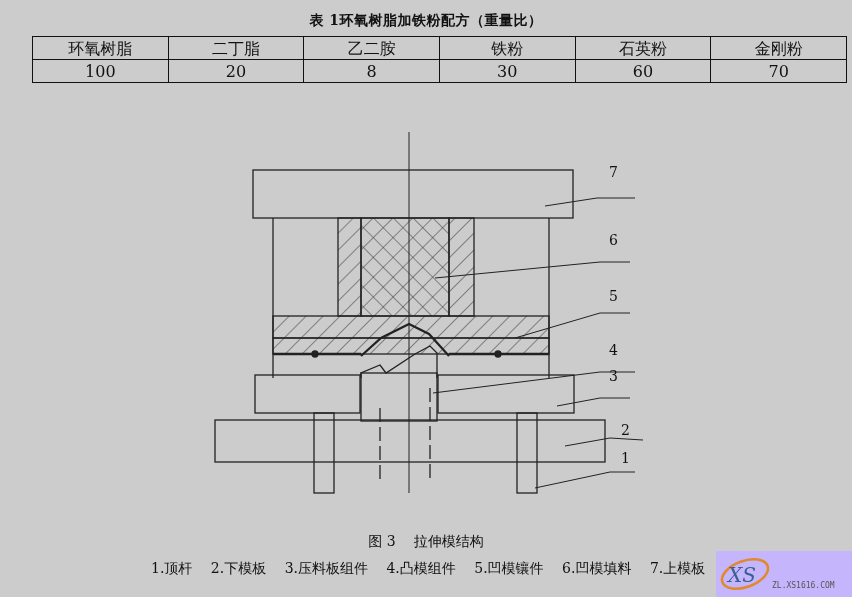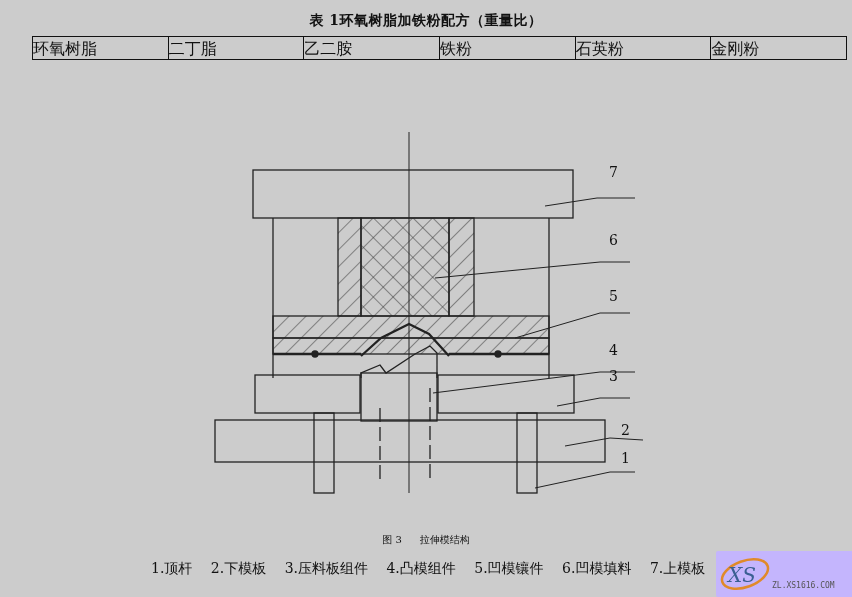--- a/index.html
+++ b/index.html
@@ -10,26 +10,26 @@
   .table-title {
     position:absolute; top:12px; left:0; width:852px; text-align:center;
     font-size:14px; font-weight:bold; letter-spacing:0.5px;
   }
   .table-title .num { }
   table.formula {
     position:absolute; top:36px; left:32px; width:815px; border-collapse:collapse;
     font-size:16px;
   }
   table.formula td {
-    border:1.5px solid #111; text-align:left; height:22px; padding:0; line-height:21px;
+    border:1.5px solid #111; text-align:center; height:22px; padding:0; line-height:21px;
     width:16.66%;
   }
   .figure { position:absolute; left:205px; top:128px; width:450px; height:380px; }
   .fig-caption {
-    position:absolute; top:533px; left:0; width:852px; text-align:center; font-size:10px;
+    position:absolute; top:533px; left:0; width:852px; text-align:center; font-size:14px;
   }
   .fig-caption .num { margin-right:18px; }
   .legend {
     position:absolute; top:560px; left:151px; font-size:14px; white-space:nowrap;
   }
   .legend span { margin-right:14px; }
   .watermark {
     position:absolute; left:716px; top:551px; width:156px; height:46px; background:#c4b5fd;
     border-radius:2px;
   }
@@ -45,20 +45,28 @@
 
 <table class="formula">
   <tbody>
       <tr>
     <td>环氧树脂</td>
     <td>二丁脂</td>
     <td>乙二胺</td>
     <td>铁粉</td>
     <td>石英粉</td>
     <td>金刚粉</td>
+  </tr>
+  <tr>
+    <td>100</td>
+    <td>20</td>
+    <td>8</td>
+    <td>30</td>
+    <td>60</td>
+    <td>70</td>
   </tr>
 </tbody>
   </table>
 
 <div class="figure">
 <svg width="450" height="380" viewBox="0 0 450 380" fill="none" stroke="#222" stroke-width="1.3">
   <defs>
     <pattern id="hatch" patternUnits="userSpaceOnUse" width="12" height="12" patternTransform="rotate(45)">
       <line x1="0" y1="0" x2="0" y2="12" stroke="#333" stroke-width="1"></line>
     </pattern>

